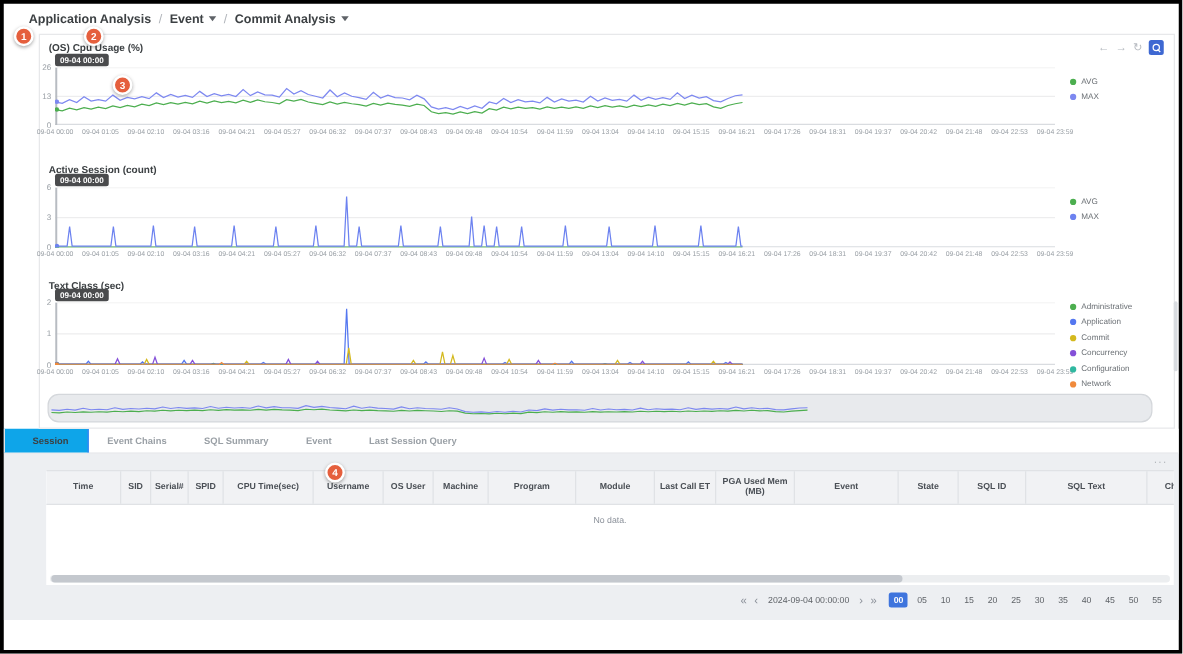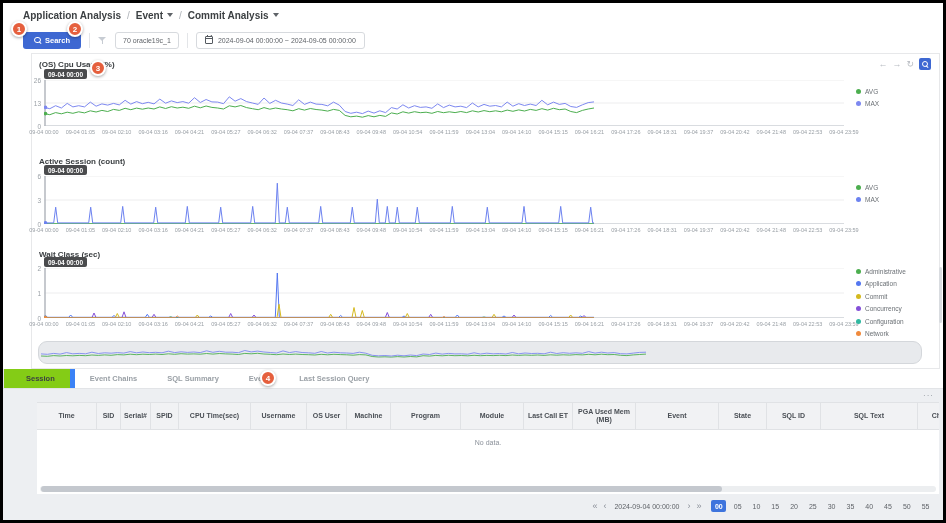--- a/index.html
+++ b/index.html
@@ -62,21 +62,21 @@
   .legend-dot { width:5px; height:5px; border-radius:50%; flex:none; }
   .legend-label { font-size:6.5px; color:#6b7075; white-space:nowrap; }
   .legend-scroll { position:absolute; right:-4px; top:2px; width:3px; height:56px; background:#d9dce0; border-radius:2px; }
 
   .scrubber { position:absolute; left:6px; top:287px; width:884px; height:23px;
     background:#e8eaed; border:1px solid #d4d7db; border-radius:9px; cursor:grab; pointer-events:auto; }
 
   
   .tabs { height:20px; display:flex; align-items:stretch; border-bottom:1px solid #e2e4e7; background:#fff; }
   .tab { display:flex; align-items:center; padding:0 15px; font-size:7.5px; font-weight:bold; color:#9aa0a6; cursor:pointer; }
-  .tab.active { color:#3c4043; border-left:1px solid #e2e4e7; border-right:5px solid #3b82f6; background:#84cc16;padding-left:22px; }
+  .tab.active { color:#3c4043; border-left:1px solid #e2e4e7; border-right:1px solid #3b82f6; background:#0ea5e9;padding-left:22px; }
 
   
   .bottom { background:#edeff2; height:133px; position:relative; }
   .menu-row { height:13px; display:flex; justify-content:flex-end; align-items:center; padding-right:9px; }
   .dots { font-size:8px; color:#9aa0a6; letter-spacing:1px; line-height:8px; cursor:pointer; }
   .dots::before { content:"\00B7\00B7\00B7"; }
   .table-card { margin-left:34px; margin-right:4px; background:#fff; position:relative; height:92px; overflow:hidden; }
   .thead { display:flex; width:927px; border-top:1px solid #e0e2e5; border-bottom:1px solid #e0e2e5; background:#f1f2f4; }
   .th { display:flex; align-items:center; justify-content:center; text-align:center;
     font-size:7px; font-weight:bold; color:#4a4f55; height:26px; border-right:1px solid #e0e2e5;
@@ -116,34 +116,20 @@
         <span>Event</span>
         <span class="caret-down"></span>
       </span>
     <span class="crumb-sep">/</span>
     <span class="crumb">
         <span>Commit Analysis</span>
         <span class="caret-down"></span>
       </span>
   </div>
 
-  <div class="toolbar">
-    <button class="search-btn">
-      <span class="mag"></span>
-      <span>Search</span>
-    </button>
-    <span class="v-div"></span>
-    <span class="funnel"></span>
-    <span class="inst-box">70 oracle19c_1</span>
-    <span class="v-div"></span>
-    <span class="date-box">
-      <span class="cal"></span>
-      <span>2024-09-04 00:00:00 ~ 2024-09-05 00:00:00</span>
-    </span>
-  </div>
 
   <div class="chart-panel">
     <div class="chart-nav">
       <span class="nav-ic back"></span>
       <span class="nav-ic fwd"></span>
       <span class="nav-ic refresh"></span>
       <span class="zoom-btn">
           <span class="mag"></span>
         </span>
     </div>
@@ -252,21 +238,21 @@
             <span class="legend-label">AVG</span>
           </div>
           <div class="legend-item">
             <span class="legend-dot" style="background: rgb(108, 130, 240);"></span>
             <span class="legend-label">MAX</span>
           </div>
         </div>
     </div>
 
     <div class="chart">
-      <div class="c-title" style="top:196px">Wait Class (sec)</div>
+      <div class="c-title" style="top:196px">Text Class (sec)</div>
       <div class="cursor-badge" style="top:203px">09-04 00:00</div>
       <div class="c-y" style="top:214px;height:50px">
           <span style="top: -3.5px;">2</span>
           <span style="top: 21.5px;">1</span>
           <span style="top: 46.5px;">0</span>
         </div>
       <div class="c-plot" style="top:214px;height:50px"><svg width="800" height="50" viewBox="0 0 800 50">
             <line x1="0" y1="0" x2="800" y2="0" stroke="#ededee" stroke-width="1"></line>
             <line x1="0" y1="25" x2="800" y2="25" stroke="#ededee" stroke-width="1"></line>
             <line x1="0" y1="49.5" x2="800" y2="49.5" stroke="#d9dce0" stroke-width="1"></line>

